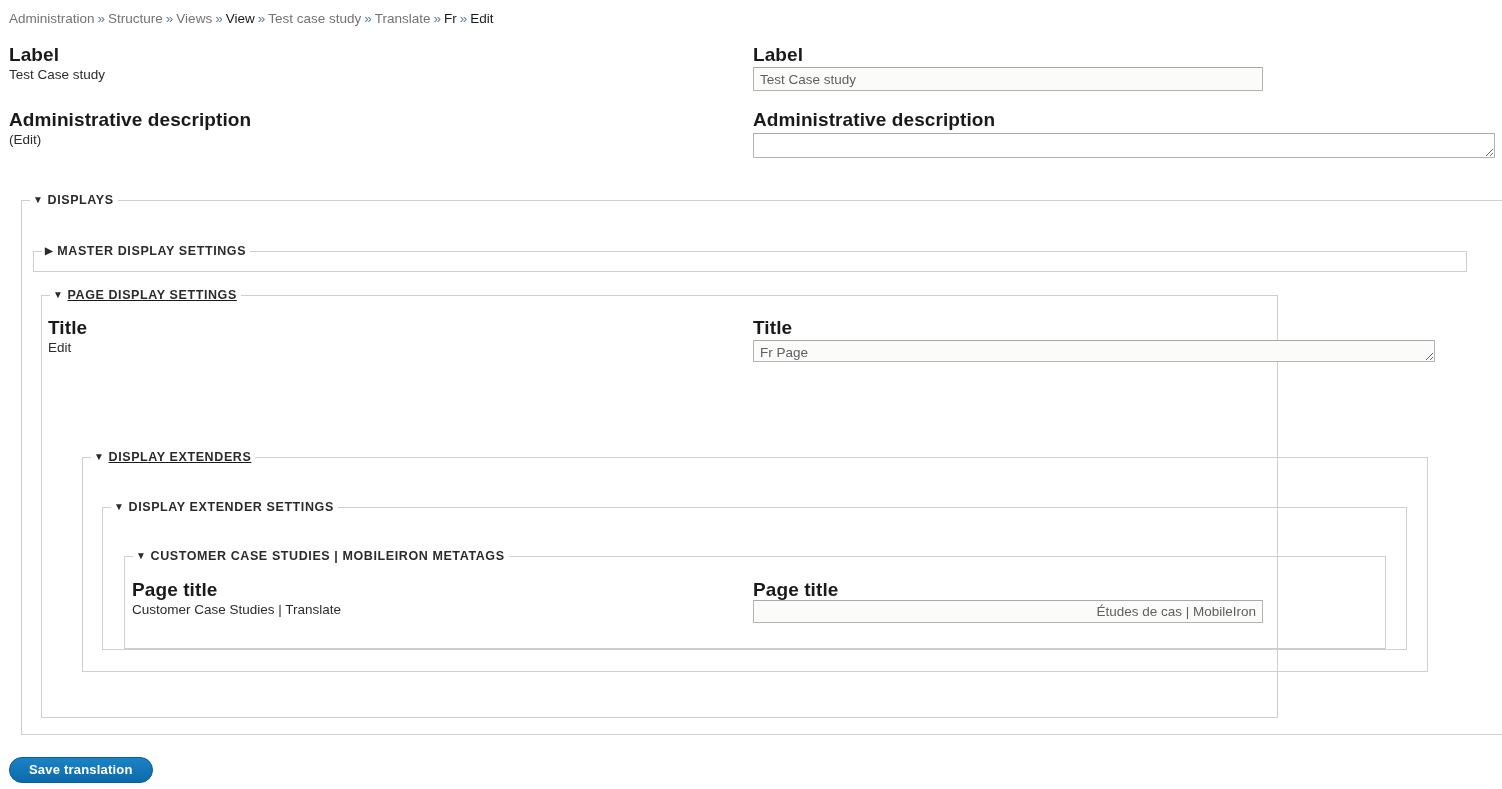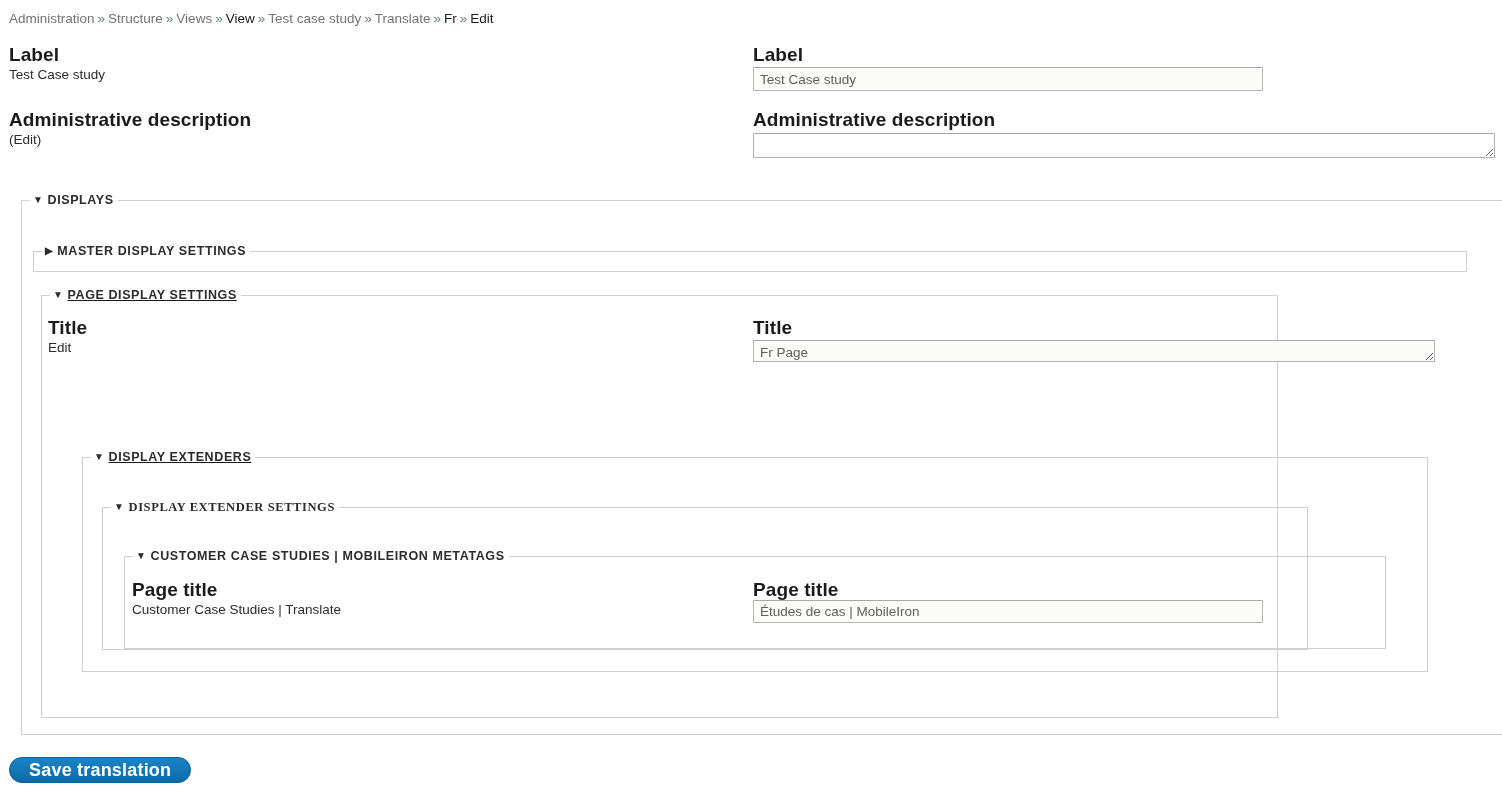--- a/index.html
+++ b/index.html
@@ -125,41 +125,41 @@
   #fs-displays        { left: 9px;  top: 181px; width: 1486px; height: 542px; }
   #fs-master          { left: 21px; top: 232px; width: 1434px; height: 28px; }
   #fs-page            { left: 29px; top: 276px; width: 1237px; height: 430px; text-decoration: underline; }
 
   #row-title-src      { left: 48px; top: 319px; }
   #row-title-dst      { left: 753px; top: 319px; }
   #txa-title          { left: 753px; top: 340px; width: 682px; height: 22px; position: absolute; }
 
   #fs-pagedispopt     { left: 48px; top: 389px; width: 1367px; height: 293px; }
   #fs-extenders       { left: 70px; top: 438px; width: 1346px; height: 222px; text-decoration: underline; }
-  #fs-extsettings     { left: 90px; top: 488px; width: 1206px; height: 150px; font-family: Liberation Serif, serif; }
+  #fs-extsettings     { left: 90px; top: 488px; width: 1305px; height: 150px; }
   #fs-metatags        { left: 112px; top: 537px; width: 1262px; height: 100px; }
 
   #row-ptitle-src     { left: 132px; top: 581px; }
   #row-ptitle-dst     { left: 753px; top: 581px; }
-  #inp-ptitle         { left: 753px; top: 600px; width: 510px; height: 23px; position: absolute; }
+  #inp-ptitle         { left: 753px; top: 600px; width: 510px; height: 23px; position: absolute; text-align: right; }
 
   
   .btn-save {
     position: absolute;
     left: 9px;
     top: 757px;
     height: 26px;
     padding: 0 19px;
     background: #0f73b5;
     background-image: linear-gradient(to bottom, #1b83c6 0%, #0c6aa9 100%);
     border: 1px solid #0b5f99;
     border-radius: 14px;
     color: #ffffff;
     font-family: "Liberation Sans", sans-serif;
-    font-size: 18px;
+    font-size: 13px;
     font-weight: bold;
     letter-spacing: 0.2px;
     cursor: pointer;
     line-height: 24px;
   }
 </style>
 </head>
 <body>
 
 <div class="page">

